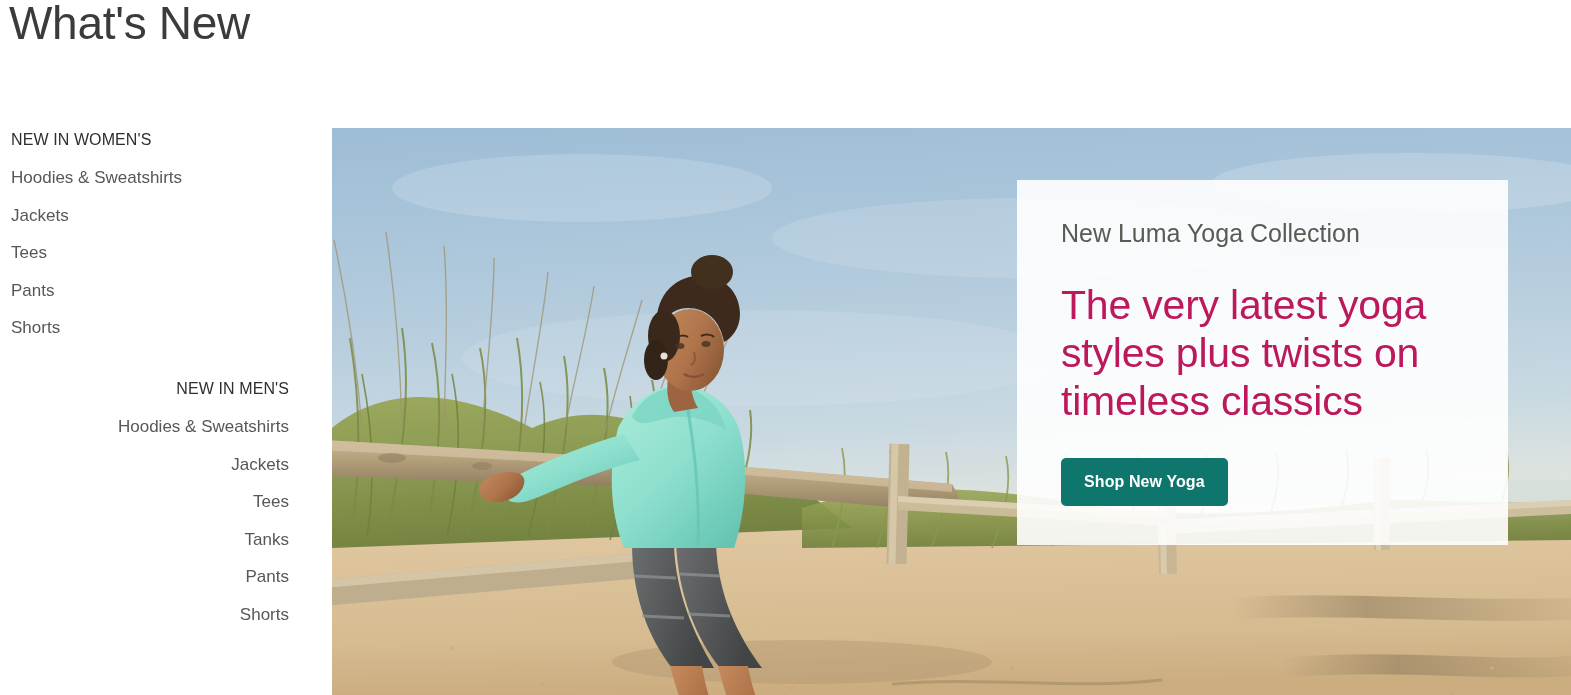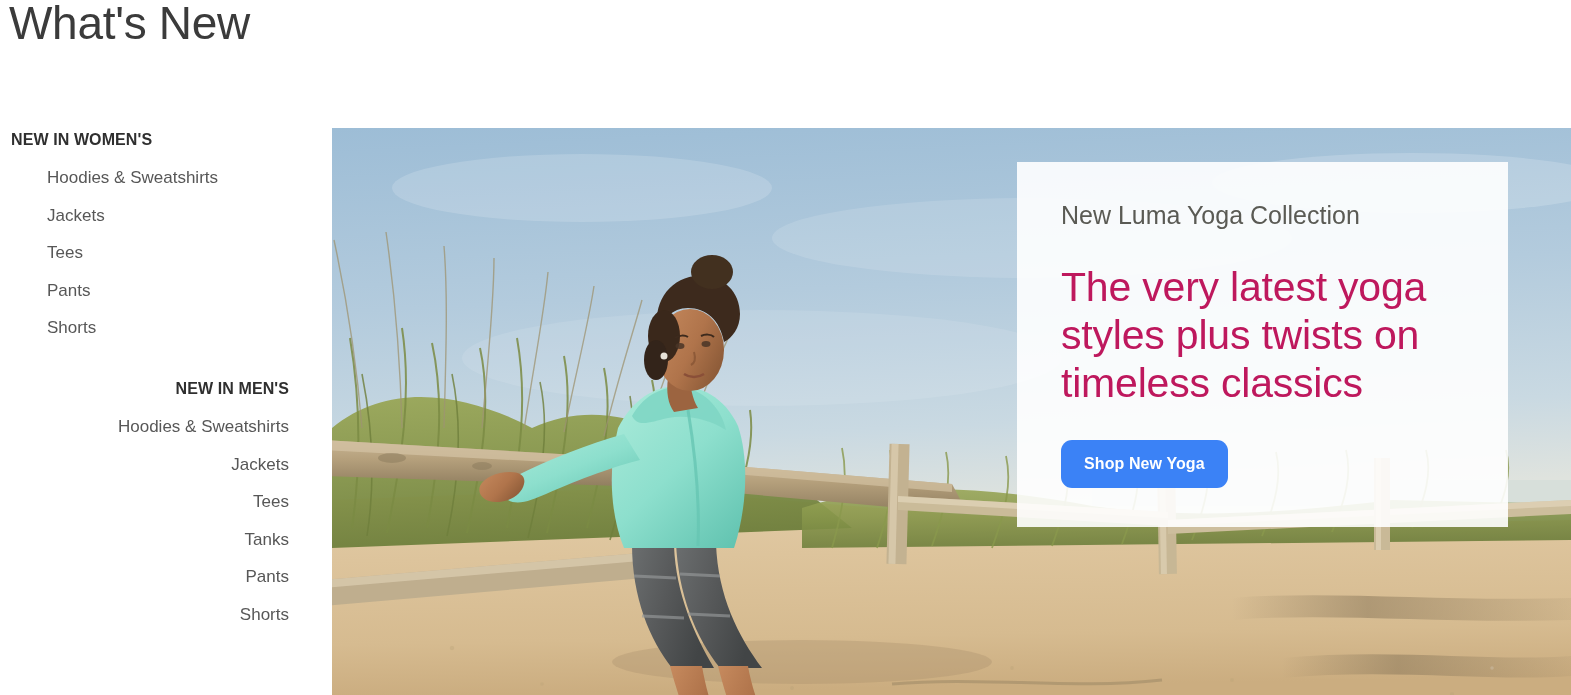--- a/index.html
+++ b/index.html
@@ -23,55 +23,54 @@
     line-height: 1.2;
     white-space: nowrap;
   }
 
   
   .sidebar { position: absolute; left: 0; top: 128px; width: 300px; }
   .nav-group { margin-bottom: 0; }
   .nav-group + .nav-group { margin-top: 37px; text-align: right; }
   .nav-heading {
     font-size: 16px;
-    font-weight: 700;
+    font-weight: 400;
     color: #2f2f2f;
     letter-spacing: 0.1px;
     padding: 0 11px;
     line-height: 24px;
     margin-bottom: 14px;
   }
   .nav-item {
     display: block;
     font-size: 17px;
     font-weight: 400;
     color: #575757;
     text-decoration: none;
     padding: 0 11px;
     line-height: 24px;
     margin-bottom: 13.5px;
     white-space: nowrap;
-    margin-left: 36px;
   }
 
   
   .hero {
     position: absolute;
     left: 332px; top: 128px;
     width: 1239px; height: 567px;
     overflow: hidden;
   }
   .hero-photo { position: absolute; inset: 0; }
   .hero-photo svg { display: block; width: 100%; height: 100%; }
 
   
   .promo-card {
     position: absolute;
     left: 685px;   
-    top: 34px;     
+    top: 52px;     
     width: 491px;  
     height: 365px; 
     background: rgba(255,255,255,0.90);
     padding: 36px 40px 0 44px;
   }
   .promo-eyebrow {
     font-size: 25px;
     font-weight: 300;
     color: #5a5a54;
     line-height: 34px;
@@ -81,27 +80,27 @@
   .promo-headline {
     font-size: 41px;
     font-weight: 300;
     color: #be185d;
     line-height: 48px;
     letter-spacing: -0.2px;
     margin-bottom: 33px;
   }
   .promo-button {
     display: inline-block;
-    background: #3b82f6;
+    background: #0f766e;
     color: #ffffff;
     font-size: 16px;
     font-weight: 700;
     font-family: "Liberation Sans", sans-serif;
     border: none;
-    border-radius: 11px;
+    border-radius: 5px;
     padding: 14px 23px 15px 23px;
     cursor: pointer;
     line-height: 19px;
     letter-spacing: 0.1px;
   }
 </style>
 </head>
 <body>
 
 <div class="page">

